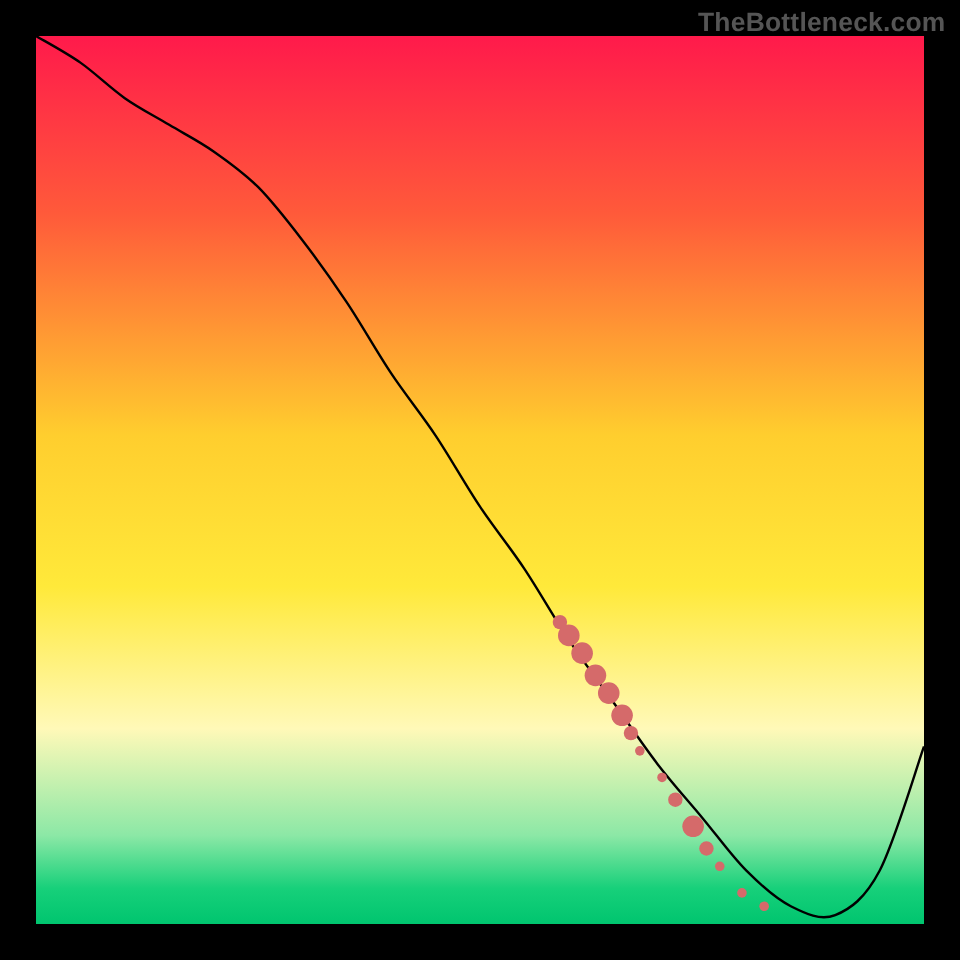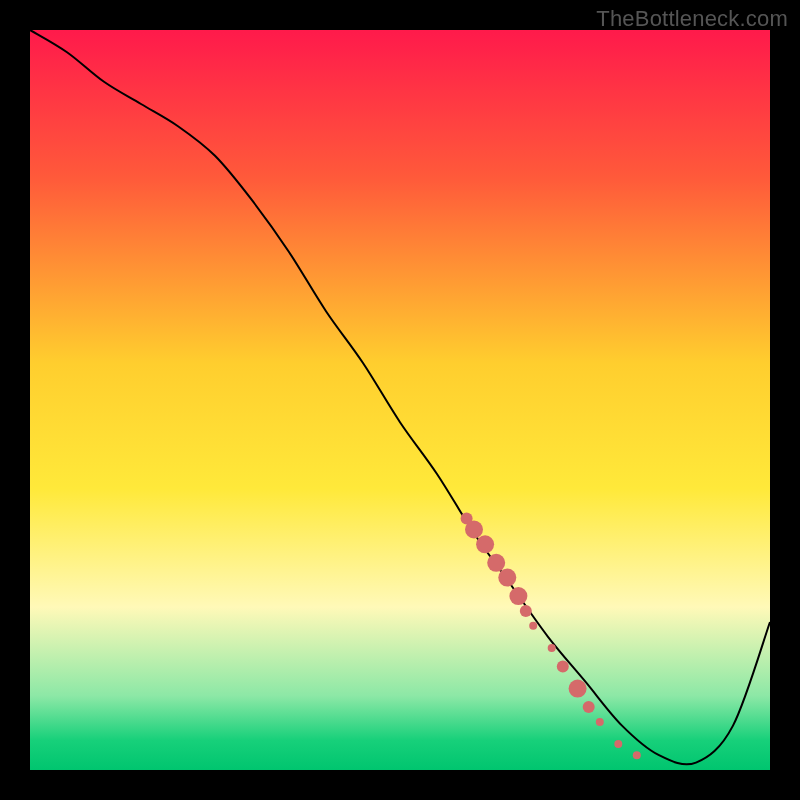--- a/index.html
+++ b/index.html
@@ -22,21 +22,21 @@
     width: 740px;
     height: 740px;
     overflow: hidden;
   }
   .watermark {
     position: absolute;
     top: 6px;
     right: 12px;
     font-family: Arial, Helvetica, sans-serif;
     font-size: 22px;
-    font-weight: 400;
+    font-weight: 700;
     color: #555;
     letter-spacing: 0.2px;
     user-select: none;
   }
   svg { display: block; }
 </style>
 </head>
 <body>
 
 <div class="stage">

